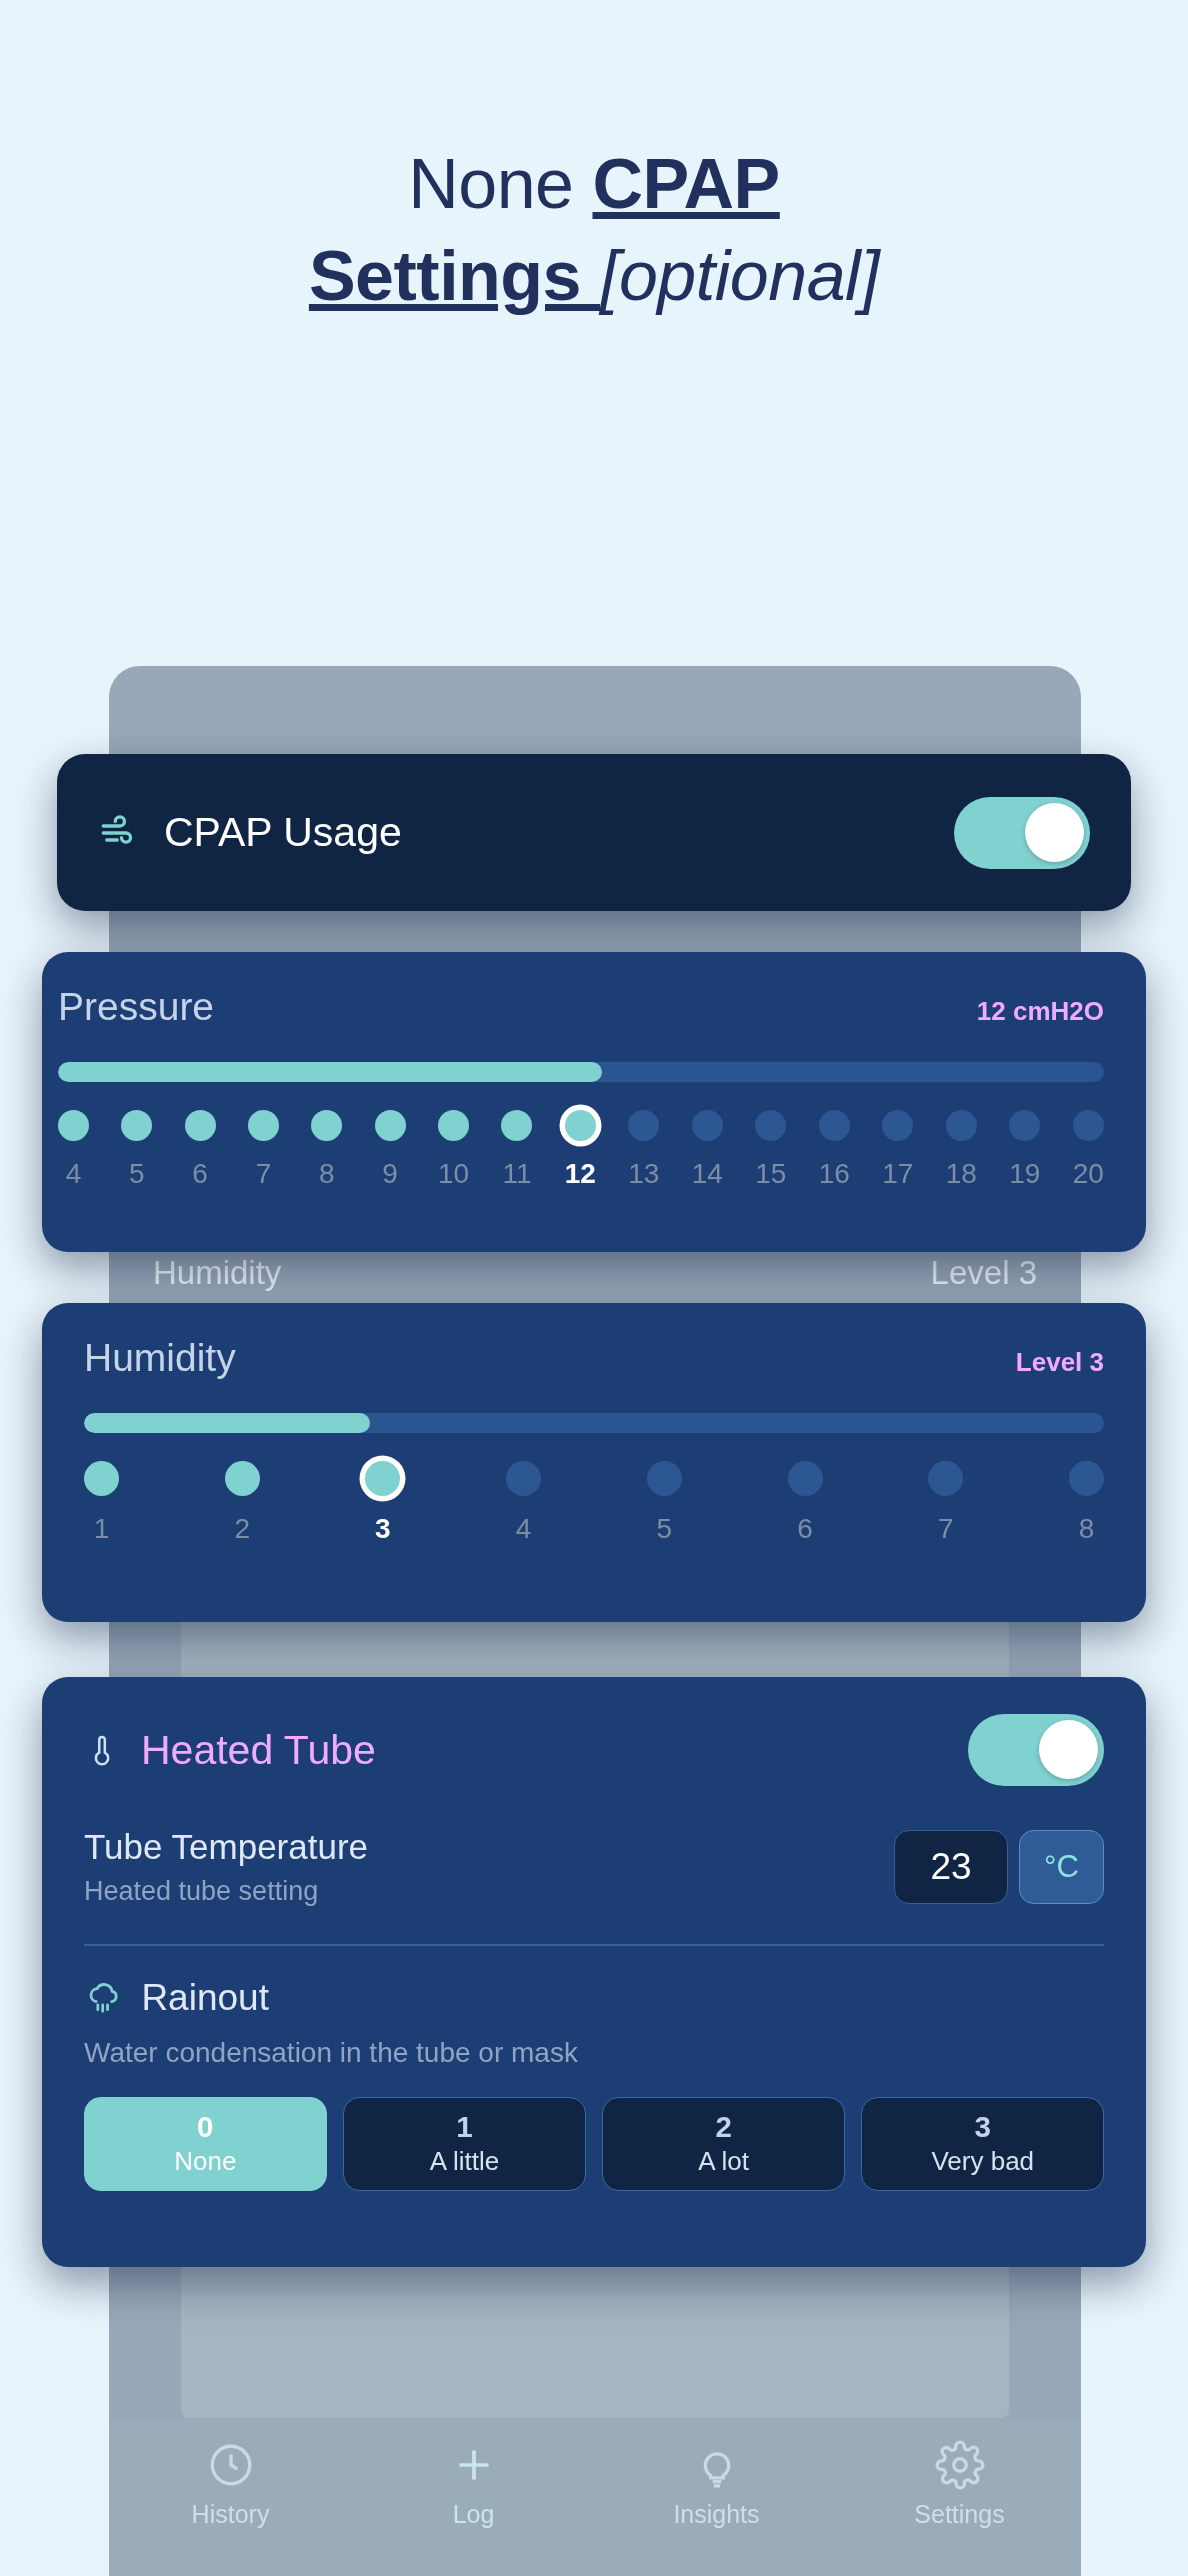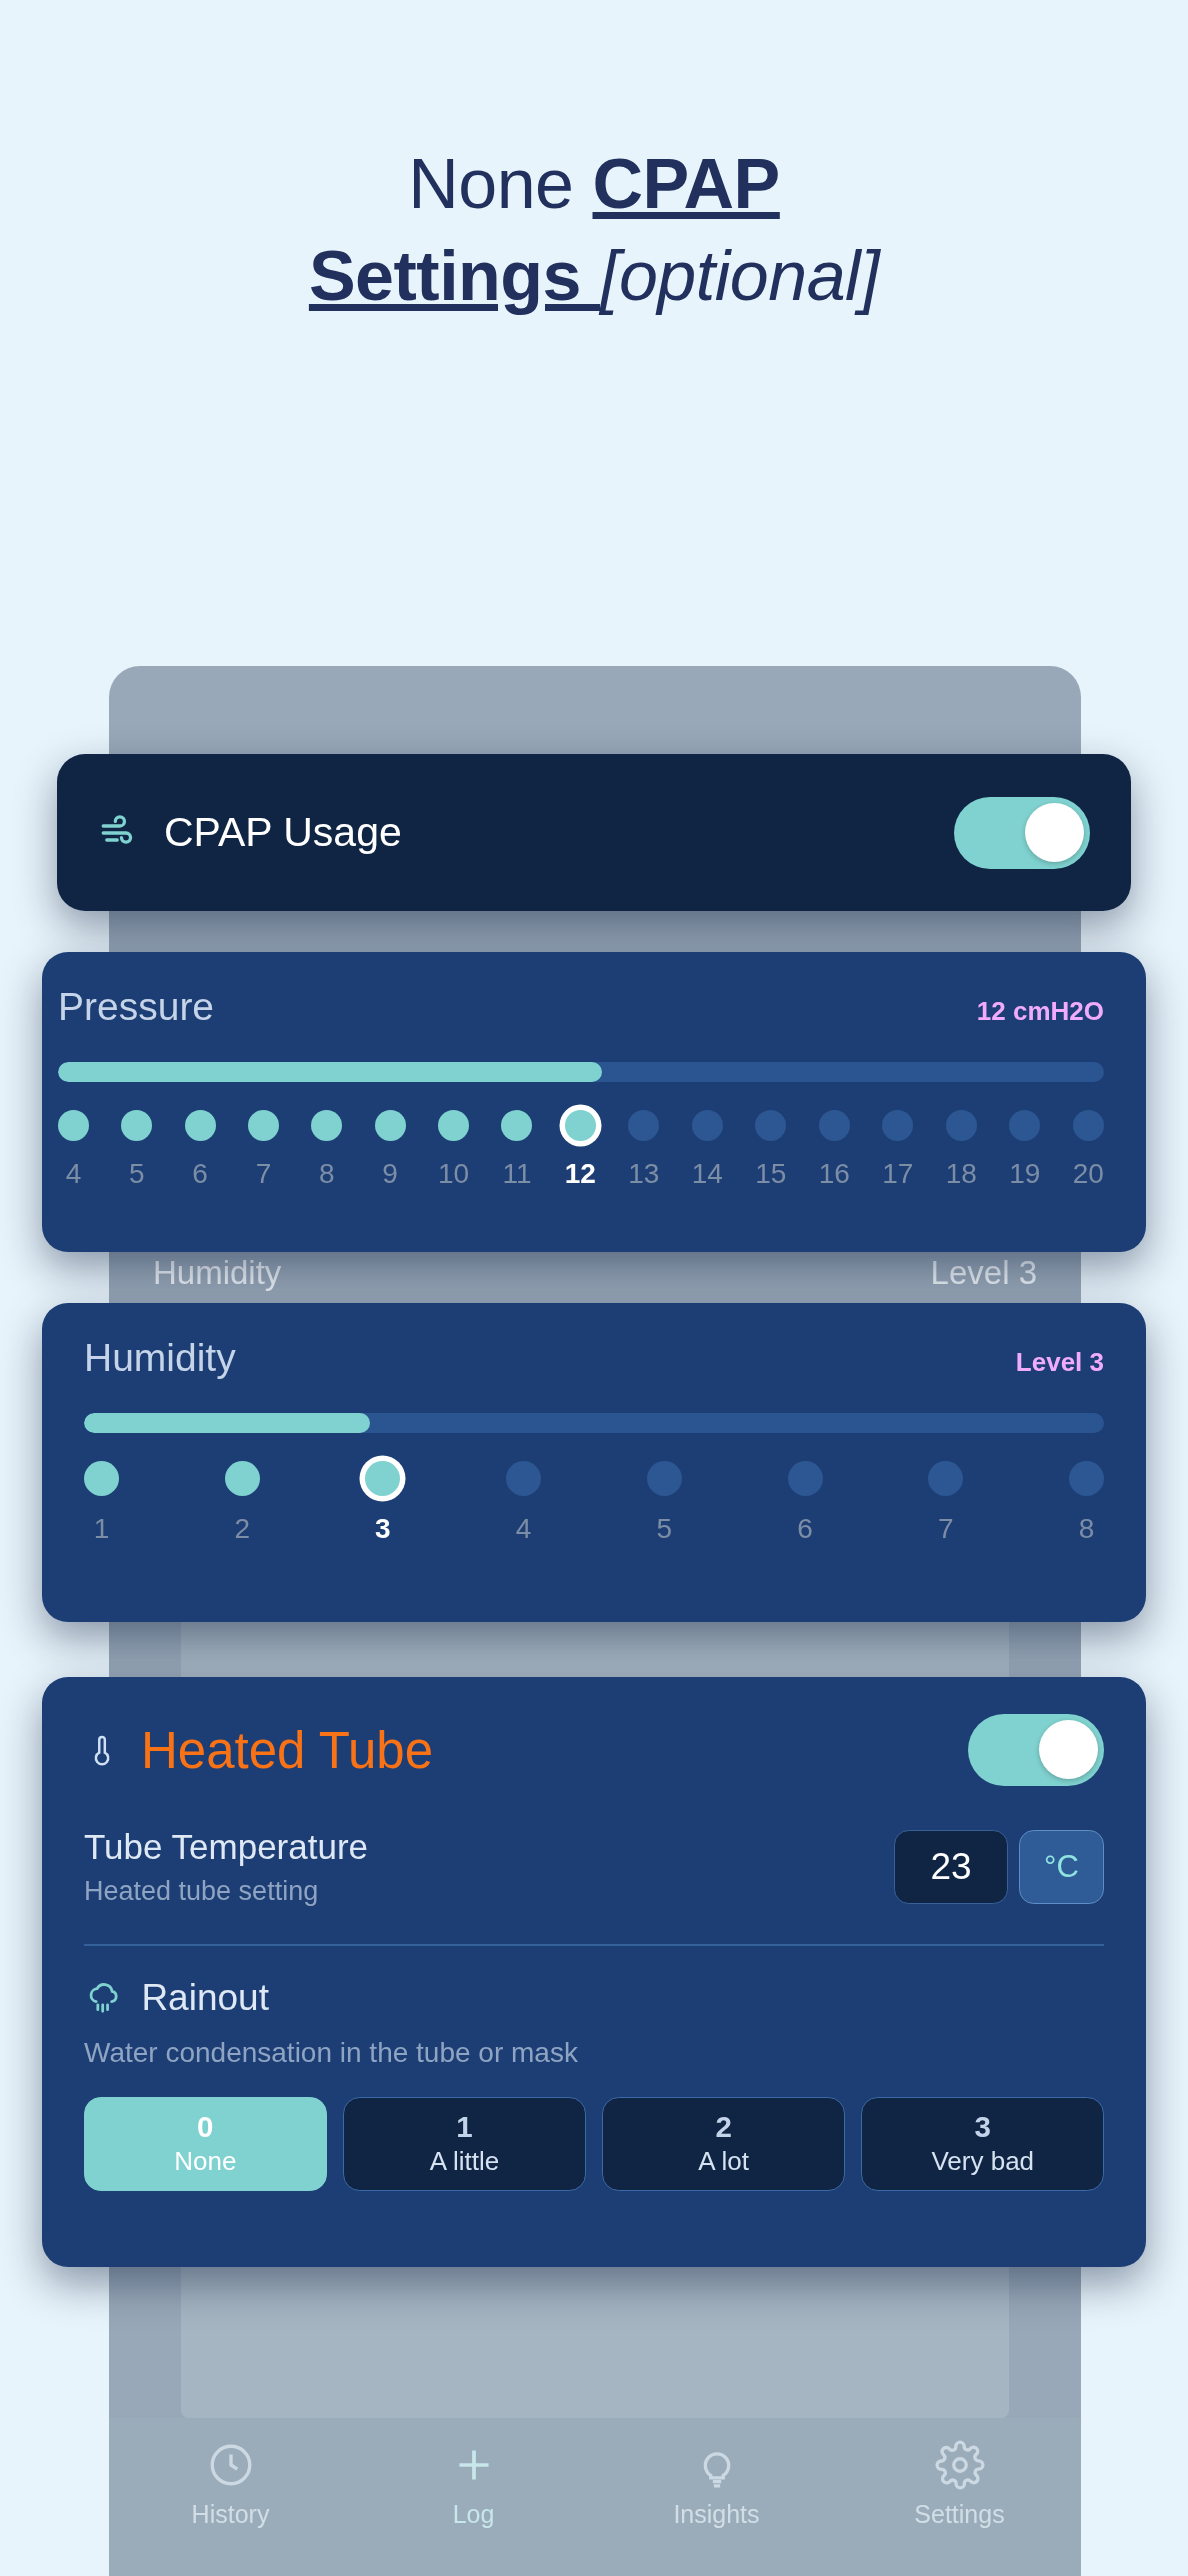--- a/index.html
+++ b/index.html
@@ -128,21 +128,21 @@
   .dlabel { margin-top: 16.6px; font-size: 28px; color: #7c8da6; }
   .dlabel.sel { color: #ffffff; font-weight: 700; }
 
   
   .card-tube {
     left: 42px; top: 1677px; width: 1104px; height: 590px;
     padding: 37px 42px 37px;
   }
   .tube-head { display: flex; align-items: center; justify-content: space-between; }
   .tube-head-left { display: flex; align-items: center; gap: 20px; }
-  .tube-title { color: #f97316; font-size: 51px; }
+  .tube-title { color: #f0abfc; font-size: 41px; }
   .tube-sub { margin-top: 20px; color: #8fa4c2; font-size: 28px; }
 
   .temp-row { margin-top: 41px; display: flex; justify-content: space-between; }
   .temp-left .temp-title { color: #dfe8f5; font-size: 35px; }
   .temp-left .temp-sub { margin-top: 9.2px; color: #8fa4c2; font-size: 27px; }
   .temp-right { display: flex; align-items: center; gap: 11px; }
   .temp-input {
     width: 114px; height: 74px; border-radius: 14.7px;
     background: #102544; border: 1.8px solid #3a6099;
     display: flex; align-items: center; justify-content: center;

